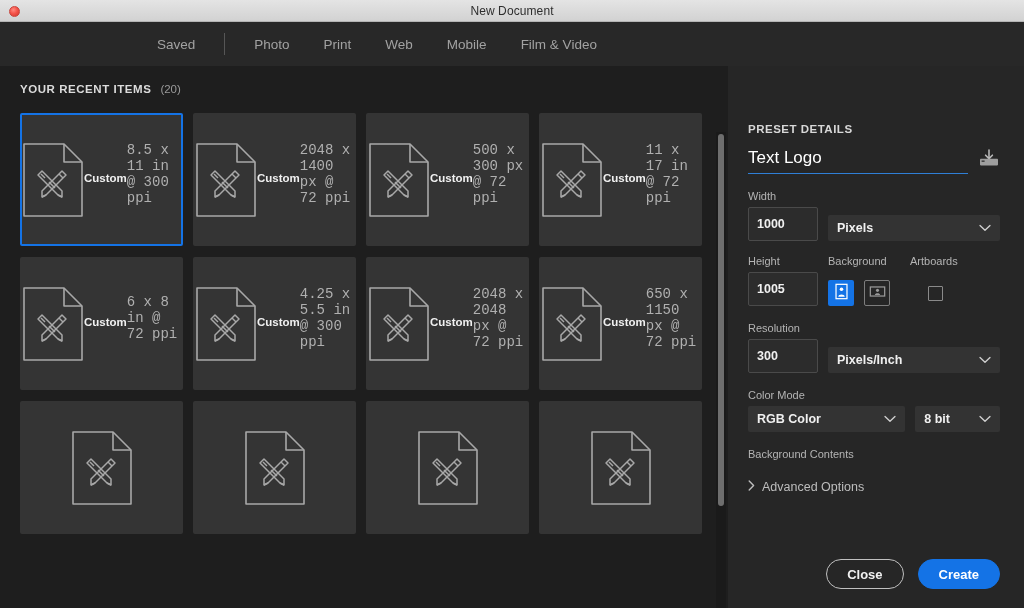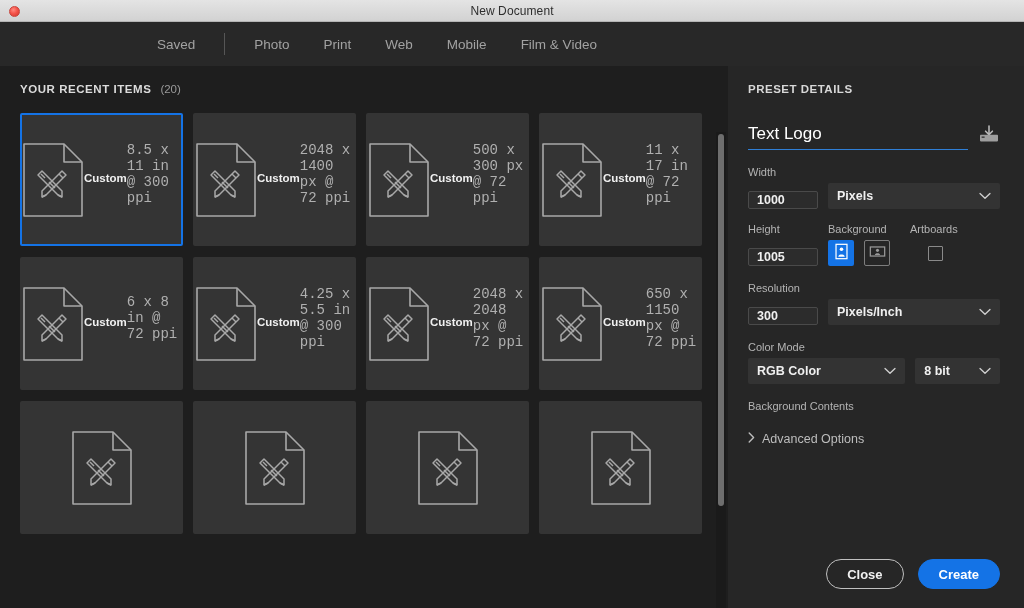--- a/index.html
+++ b/index.html
@@ -183,32 +183,32 @@
     left: 728px; top: 66px;
     width: 296px; height: 542px;
     background: #262626;
     padding: 17px 24px 0 20px;
   }
   .preset-head {
     font-size: 11.5px;
     font-weight: bold;
     color: #d8d8d8;
     letter-spacing: 0.5px;
+    margin-top: 40px;
   }
   .name-row {
     display: flex;
     align-items: flex-end;
     justify-content: space-between;
     margin-top: 13px;
   }
   .name-field {
     width: 220px;
     border-bottom: 1.5px solid #2f7fd6;
     padding-bottom: 5px;
-    margin-top: 16px;
   }
   .name-field input {
     width: 100%;
     background: transparent;
     border: none;
     outline: none;
     font-family: "Liberation Sans", sans-serif;
     font-size: 17px;
     color: #ffffff;
   }
@@ -225,21 +225,21 @@
 
   .num-input {
     width: 70px; height: 16px;
     background: #2c2c2c;
     border: 1px solid #4a4a4a;
     border-radius: 2px;
     color: #f0f0f0;
     font-family: "Liberation Sans", sans-serif;
     font-size: 12.5px;
     font-weight: bold;
-    padding: 8px 8px;
+    padding: 16px 8px;
     outline: none;
   }
   .select {
     height: 26px;
     background: #333333;
     border: none;
     border-radius: 2px;
     display: flex;
     align-items: center;
     justify-content: space-between;

